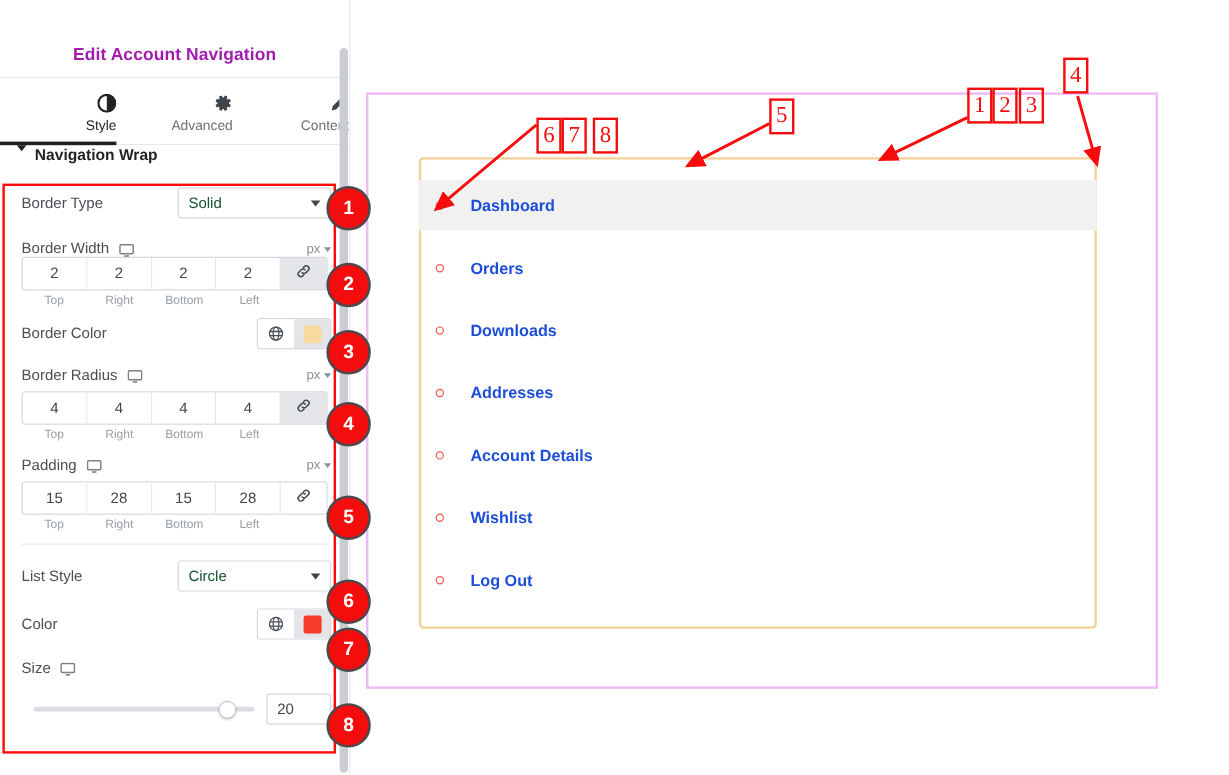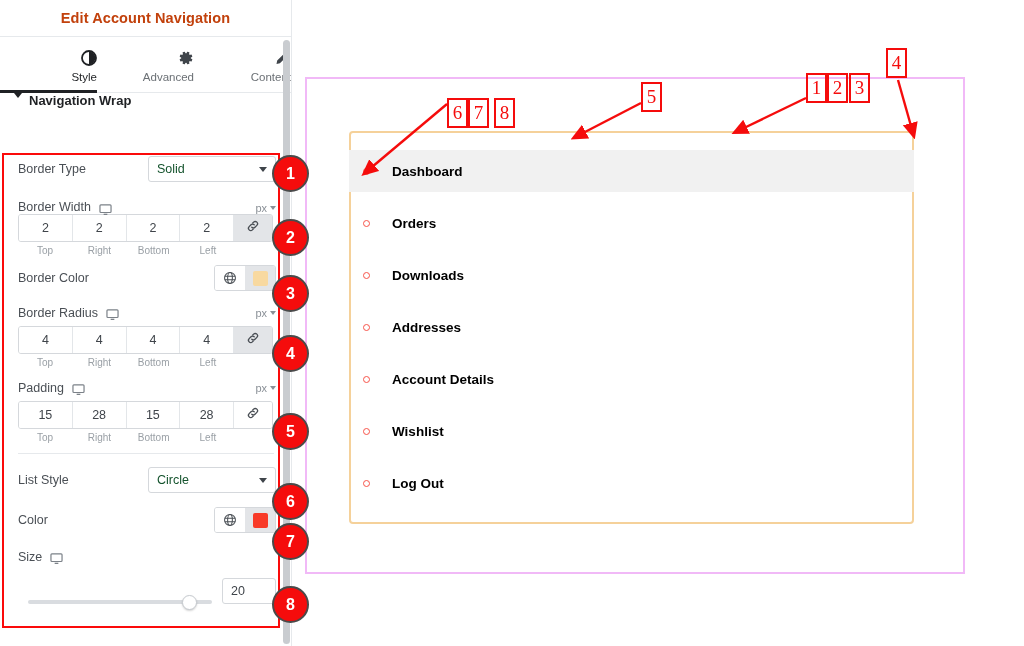--- a/index.html
+++ b/index.html
@@ -16,23 +16,24 @@
   .panel {
     position: absolute; left: 0; top: 0;
     width: 292px; height: 646px;
     background: #ffffff;
     border-right: 1px solid #e6e9ec;
   }
   .panel-title {
     height: 37px; line-height: 37px;
     text-align: center;
     font-size: 14.5px; font-weight: bold;
-    color: #c2410c;
+    color: #a21caf;
     border-bottom: 1px solid #e6e9ec;
     letter-spacing: .1px;
+    margin-top: 28px;
   }
   .tabs {
     display: flex; height: 56px;
     border-bottom: 1px solid #e6e9ec;
     background: #fff;
   }
   .tab {
     flex: 1 1 0; display: flex; flex-direction: column;
     align-items: flex-end; justify-content: center; gap: 5px;
     position: relative; cursor: pointer;
@@ -113,21 +114,21 @@
   }
   .colorctl .sw-btn {
     width: 30px; height: 100%; background: #e3e5e8;
     display: flex; align-items: center; justify-content: center;
   }
   .sw { width: 15px; height: 15px; border-radius: 2px; }
 
   .divider { height:1px; background:#e6e9ec; margin: 10px 18px 8px 18px; }
 
   
-  .slider-row { padding: 0 16px 0 28px; display:flex; align-items:flex-end; gap:10px; }
+  .slider-row { padding: 0 16px 0 28px; display:flex; align-items:center; gap:10px; }
   .track { position: relative; height: 4px; border-radius: 2px; background: #d9dce0; flex: 1 1 auto; }
   .knob {
     position: absolute; top: 50%; width: 15px; height: 15px; margin-top: -7.5px; margin-left: -7.5px;
     background: #fff; border: 1px solid #c6cacf; border-radius: 50%;
     box-shadow: 0 1px 2px rgba(0,0,0,.18);
   }
   .num-box {
     width: 54px; height: 26px; border: 1px solid #d5d8dc; border-radius: 3px;
     display: flex; align-items: center; padding-left: 8px;
     font-size: 12.5px; color: #3f444a; background: #fff;
@@ -150,21 +151,21 @@
   .navitem {
     position: relative; display: flex; align-items: center;
     height: 42px;
   }
   .bullet {
     position: absolute; left: 14px; top: 50%; margin-top: -3.5px;
     width: 7px; height: 7px; border-radius: 50%;
     border: 1px solid #f8544a;
   }
   .navtext {
-    font-size: 13.5px; font-weight: bold; color: #000000;
+    font-size: 13.5px; font-weight: bold; color: #1d4ed8;
     padding-left: 43px;
   }
   .navitem.current { background: #f1f1f1; }
 
   
   .red-outline {
     position: absolute; left: 2px; top: 153px; width: 278px; height: 475px;
     border: 2px solid #fb0a0a; background: transparent;
   }
   .badge {

